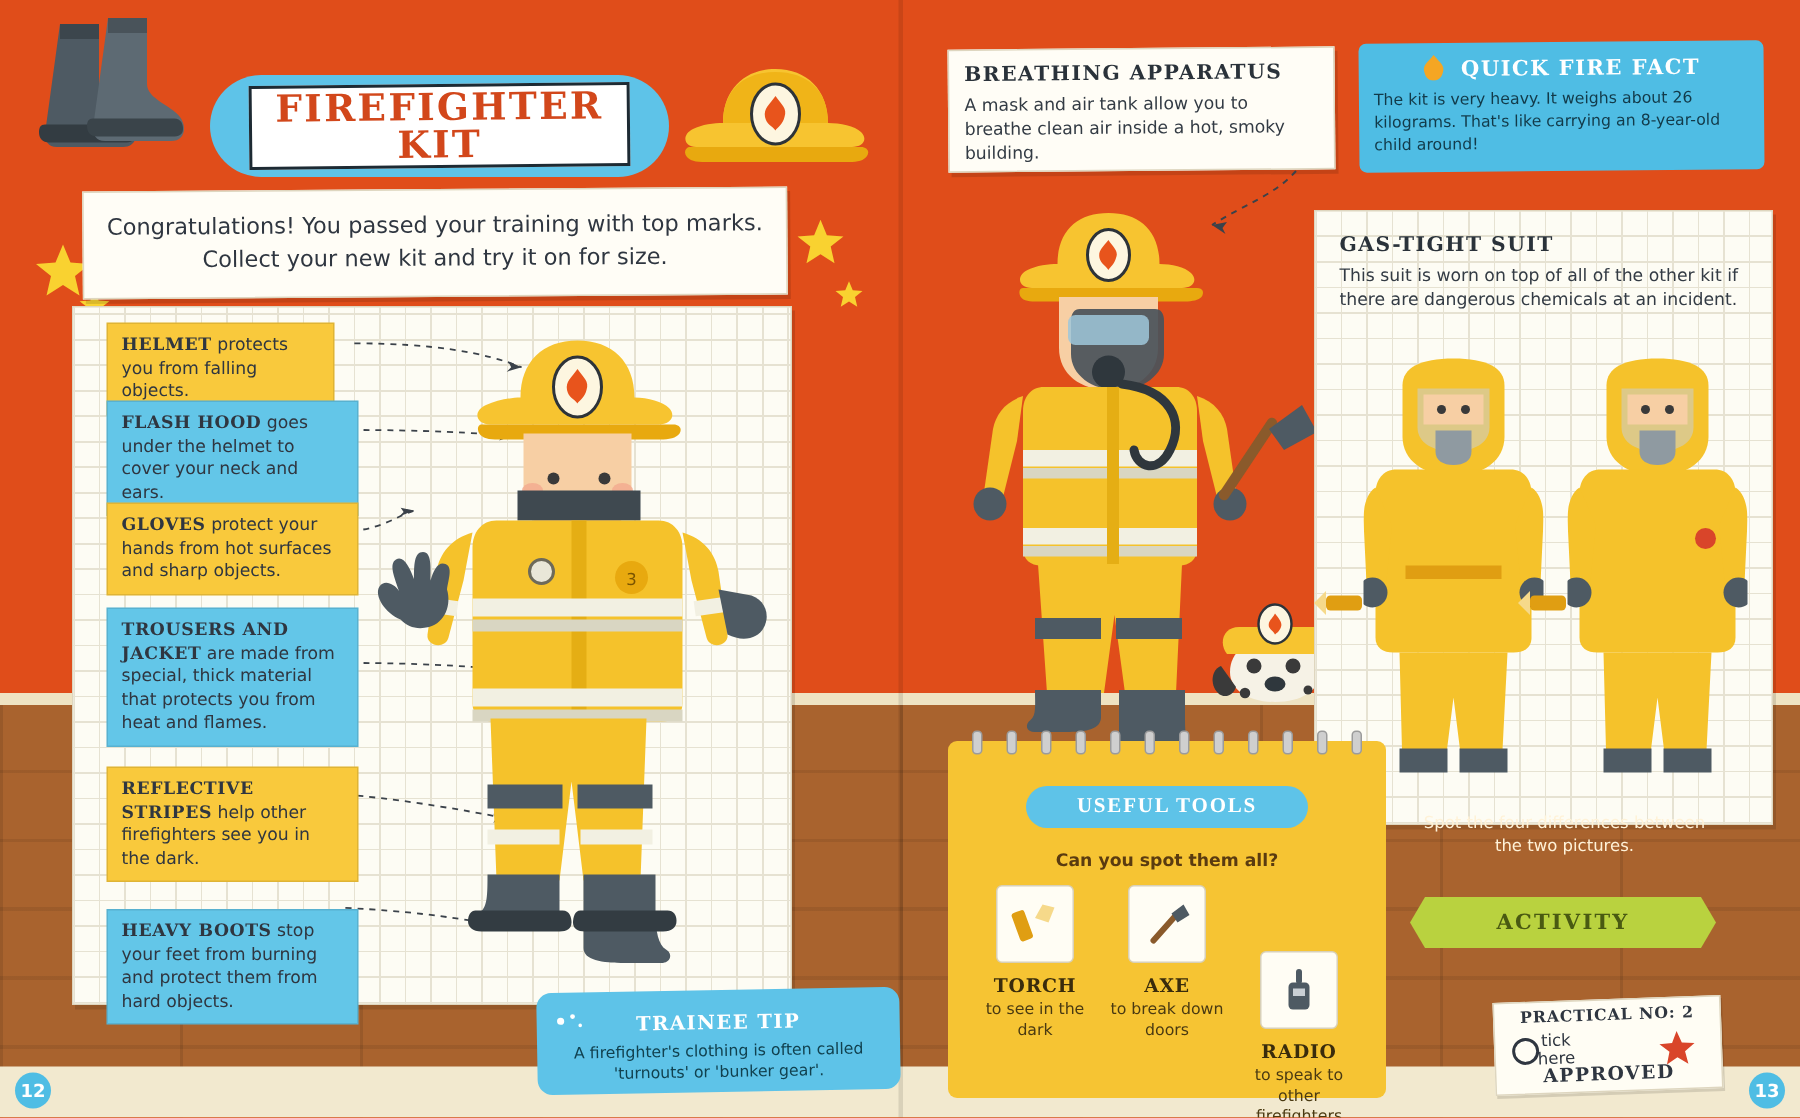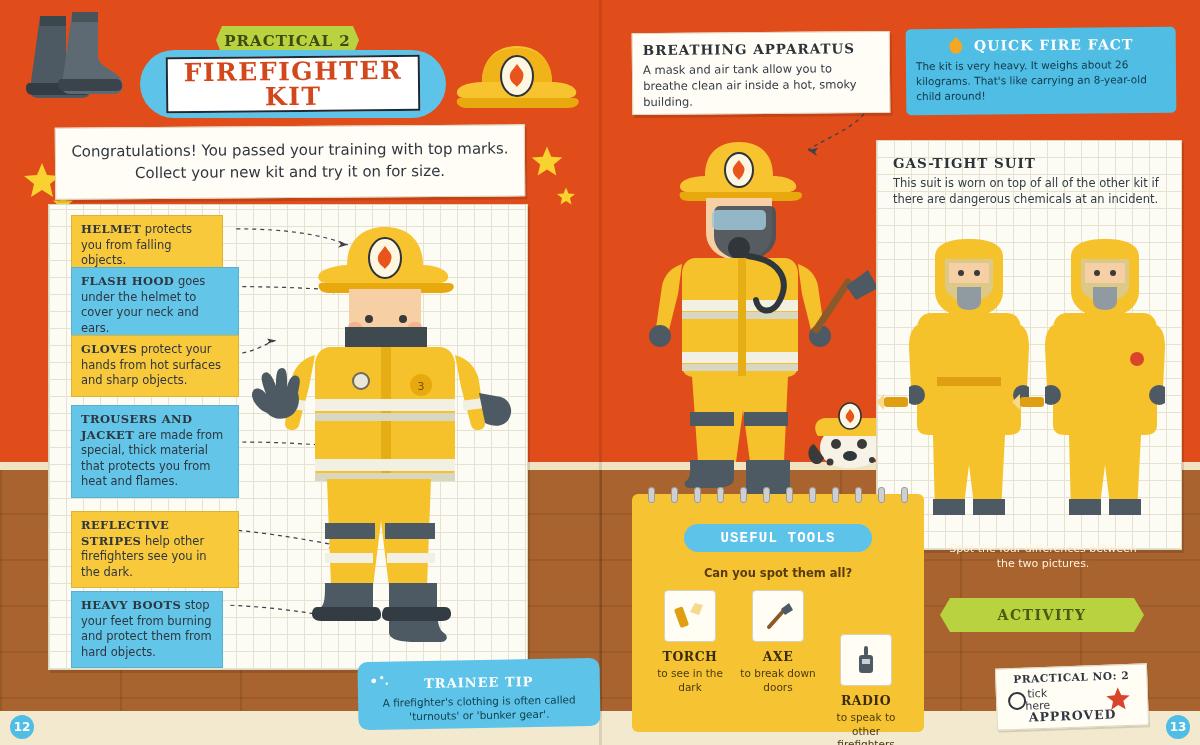--- a/index.html
+++ b/index.html
@@ -166,21 +166,21 @@
     display: flex; justify-content: space-between;
   }
   #tools-card .spiral i {
     display: block; width: 7px; height: 16px; background: #cfcfcf;
     border-radius: 3px; border: 1px solid #9b9b9b;
   }
   #tools-title {
     position: absolute; left: 52px; top: 30px; width: 188px; height: 28px;
     background: #5ec3e8; border-radius: 14px;
     display: flex; align-items: center; justify-content: center;
-    font-family: Liberation Mono, monospace; font-weight: bold;
+    font-family: Liberation Serif, serif; font-weight: bold;
     font-size: 14px; color: #ffffff; letter-spacing: 1.2px;
   }
   #tools-sub {
     position: absolute; left: 0; right: 0; top: 72px; text-align: center;
     font-size: 11.5px; font-weight: bold; color: #5a3b10;
   }
   .tool { position: absolute; width: 84px; text-align: center; }
   .tool .tbox {
     width: 52px; height: 52px; margin: 0 auto;
     background: #fffdf4; border: 1px solid #d8d0b8; border-radius: 4px;
@@ -268,23 +268,20 @@
   <svg class="star" style="left:530px;top:144px;" width="34" height="34" viewBox="0 0 40 40">
       <path d="M20 3 L25 15 L38 16 L28 24 L31 37 L20 30 L9 37 L12 24 L2 16 L15 15 Z" fill="#f9d230"></path>
     </svg>
   <svg class="star" style="left:52px;top:192px;" width="22" height="22" viewBox="0 0 40 40">
       <path d="M20 3 L25 15 L38 16 L28 24 L31 37 L20 30 L9 37 L12 24 L2 16 L15 15 Z" fill="#f9d230"></path>
     </svg>
   <svg class="star" style="left:556px;top:186px;" width="20" height="20" viewBox="0 0 40 40">
       <path d="M20 3 L25 15 L38 16 L28 24 L31 37 L20 30 L9 37 L12 24 L2 16 L15 15 Z" fill="#f9d230"></path>
     </svg>
 
-  <div id="practical-tab">
-    <span>PRACTICAL 2</span>
-  </div>
 
   <div id="title-banner"></div>
   <div id="title-plate">
     <div id="title-text">FIREFIGHTER KIT</div>
   </div>
 
   <div class="card" id="intro-card">
     <div id="intro-text">Congratulations! You passed your training with top marks. Collect your new kit and try it on for size.</div>
   </div>
 
@@ -363,21 +360,21 @@
     </div>
     <div class="callout c-yellow" style="left:22px; top:130px; width:168px;">
       <b>GLOVES</b><span> protect your hands from hot surfaces and sharp objects.</span>
     </div>
     <div class="callout c-blue" style="left:22px; top:200px; width:168px;">
       <b>TROUSERS AND JACKET</b><span> are made from special, thick material that protects you from heat and flames.</span>
     </div>
     <div class="callout c-yellow" style="left:22px; top:306px; width:168px;">
       <b>REFLECTIVE STRIPES</b><span> help other firefighters see you in the dark.</span>
     </div>
-    <div class="callout c-blue" style="left:22px; top:386px; width:152px;">
+    <div class="callout c-blue" style="left:22px; top:401px; width:168px;">
       <b>HEAVY BOOTS</b><span> stop your feet from burning and protect them from hard objects.</span>
     </div>
   </div>
 
   <div id="trainee-tip">
     <svg style="position:absolute;left:10px;top:12px;" width="24" height="24" viewBox="0 0 24 24">
       <circle cx="6" cy="7" r="2.4" fill="#ffffff"></circle>
         <circle cx="14" cy="4" r="1.6" fill="#ffffff"></circle>
         <circle cx="19" cy="10" r="1.2" fill="#ffffff"></circle>
     </svg>

